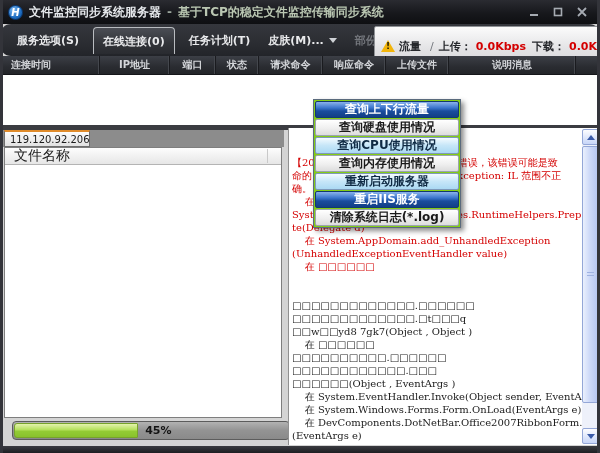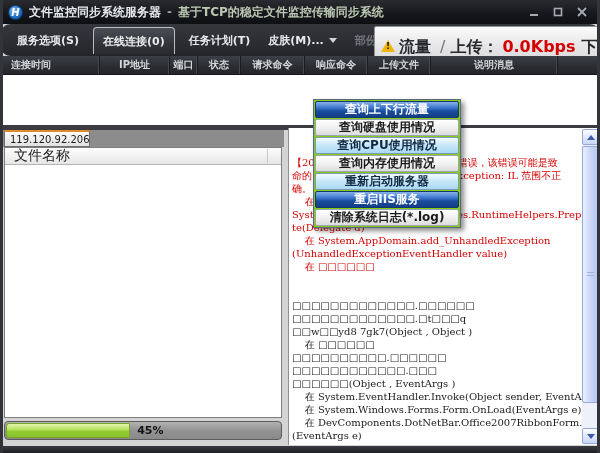--- a/index.html
+++ b/index.html
@@ -30,21 +30,21 @@
   .rtab.active{border:1px solid #b9bcc0;border-bottom:none;border-radius:4px 4px 0 0;
     background:linear-gradient(180deg,#4b4e55 0%,#323439 60%,#292b30 100%);margin:0 5px;}
   .rtab.disabled{color:#74777d;cursor:default;}
   .rtab.partial{color:#c7c9cc;padding:0 2px;}
   .skin-arrow{display:inline-block;width:0;height:0;border-left:4px solid transparent;
     border-right:4px solid transparent;border-top:5px solid #cfd2d6;margin-left:5px;vertical-align:middle;}
   
   .traffic{position:absolute;right:0px;top:2px;width:226px;height:42px;
     background:linear-gradient(180deg,#fbfbfb 0%,#e3e3e5 55%,#d6d6d9 100%);
     border:1px solid #8f9296;border-radius:2px;display:flex;align-items:center;
-    font-size:16px;font-weight:bold;color:#26282c;padding:0 4px;white-space:nowrap;line-height:26px;}
+    font-size:11px;font-weight:bold;color:#26282c;padding:0 4px;white-space:nowrap;line-height:26px;}
   .warn-tri{position:relative;width:0;height:0;border-left:7px solid transparent;border-right:7px solid transparent;
     border-bottom:12px solid #f2b50b;margin:0 4px 2px 2px;flex:0 0 auto;}
   .warn-tri::after{content:"!";position:absolute;left:-2px;top:1px;font-size:9px;line-height:11px;color:#201a00;font-weight:bold;}
   .traffic .sep{color:#70747a;margin:0 5px;font-weight:normal;}
   .traffic .kv{margin-right:4px;}
   .traffic .val{color:#d40000;margin-right:6px;}
   
   .thead{position:absolute;left:0;top:56px;width:594px;height:18px;display:flex;
     background:linear-gradient(180deg,#3c3f46 0%,#2a2c31 60%,#232529 100%);
     color:#d3d5d9;font-size:10px;font-weight:bold;}
@@ -60,21 +60,21 @@
   .lp-tab{position:absolute;left:1px;top:0;width:86px;height:17px;
     background:linear-gradient(180deg,#fcfcfc 0%,#e2e2e2 100%);
     border:1px solid #6e6e6e;border-top:2px solid #e08b2a;
     font-size:10px;color:#1c1c1c;display:flex;align-items:center;padding-left:5px;cursor:pointer;white-space:nowrap;}
   .file-list{position:absolute;left:1px;top:147px;width:278px;height:271px;background:#fff;border:1px solid #7e7e7e;}
   .fl-header{position:relative;height:17px;background:linear-gradient(180deg,#fdfdfd 0%,#e6e6e6 100%);
     border-bottom:1px solid #b4b4b4;display:flex;align-items:center;font-size:14px;color:#222;
     padding-left:9px;cursor:pointer;}
   .fl-header-sep{position:absolute;right:13px;top:1px;bottom:1px;width:1px;background:#c9c9c9;}
   
-  .progress{position:absolute;left:1px;top:421px;width:278px;height:19px;
+  .progress{position:absolute;left:9px;top:421px;width:278px;height:19px;
     background:linear-gradient(180deg,#b2b2b2 0%,#939393 50%,#8a8a8a 100%);
     border:1px solid #5c5c5c;border-radius:4px;display:flex;align-items:center;overflow:hidden;}
   .progress-fill{height:15px;margin:1px 0 1px 1px;border-radius:3px 1px 1px 3px;
     background:linear-gradient(180deg,#e4f3ad 0%,#b4e05b 45%,#93cc34 55%,#89c22c 100%);
     border:1px solid #77a32b;}
   .progress-label{font-size:11px;font-weight:bold;color:#141414;margin-left:7px;}
   
   .log{position:absolute;left:285px;top:128px;width:312px;height:317px;background:#fff;border-left:1px solid #909090;}
   .log-text{position:absolute;left:3px;top:2px;width:290px;bottom:2px;overflow:hidden;
     font-family:"DejaVu Serif","Liberation Serif",serif;font-size:10px;line-height:13px;white-space:pre;}
@@ -154,21 +154,21 @@
       <span class="kv">上传：</span>
       <span class="val">0.0Kbps</span>
       <span class="kv">下载：</span>
       <span class="val">0.0Kbps</span>
     </div>
   </div>
 
   <div class="thead">
     <div class="th first" style="width:97px">连接时间</div>
     <div class="th" style="width:70px">IP地址</div>
-    <div class="th" style="width:28px">端口</div>
+    <div class="th" style="width:46px">端口</div>
     <div class="th" style="width:43px">状态</div>
     <div class="th" style="width:64px">请求命令</div>
     <div class="th" style="width:63px">响应命令</div>
     <div class="th" style="width:63px">上传文件</div>
     <div class="th" style="width:127px">说明消息</div>
     <div class="th filler" style="flex:1"></div>
   </div>
 
   <div class="tbody"></div>
 

